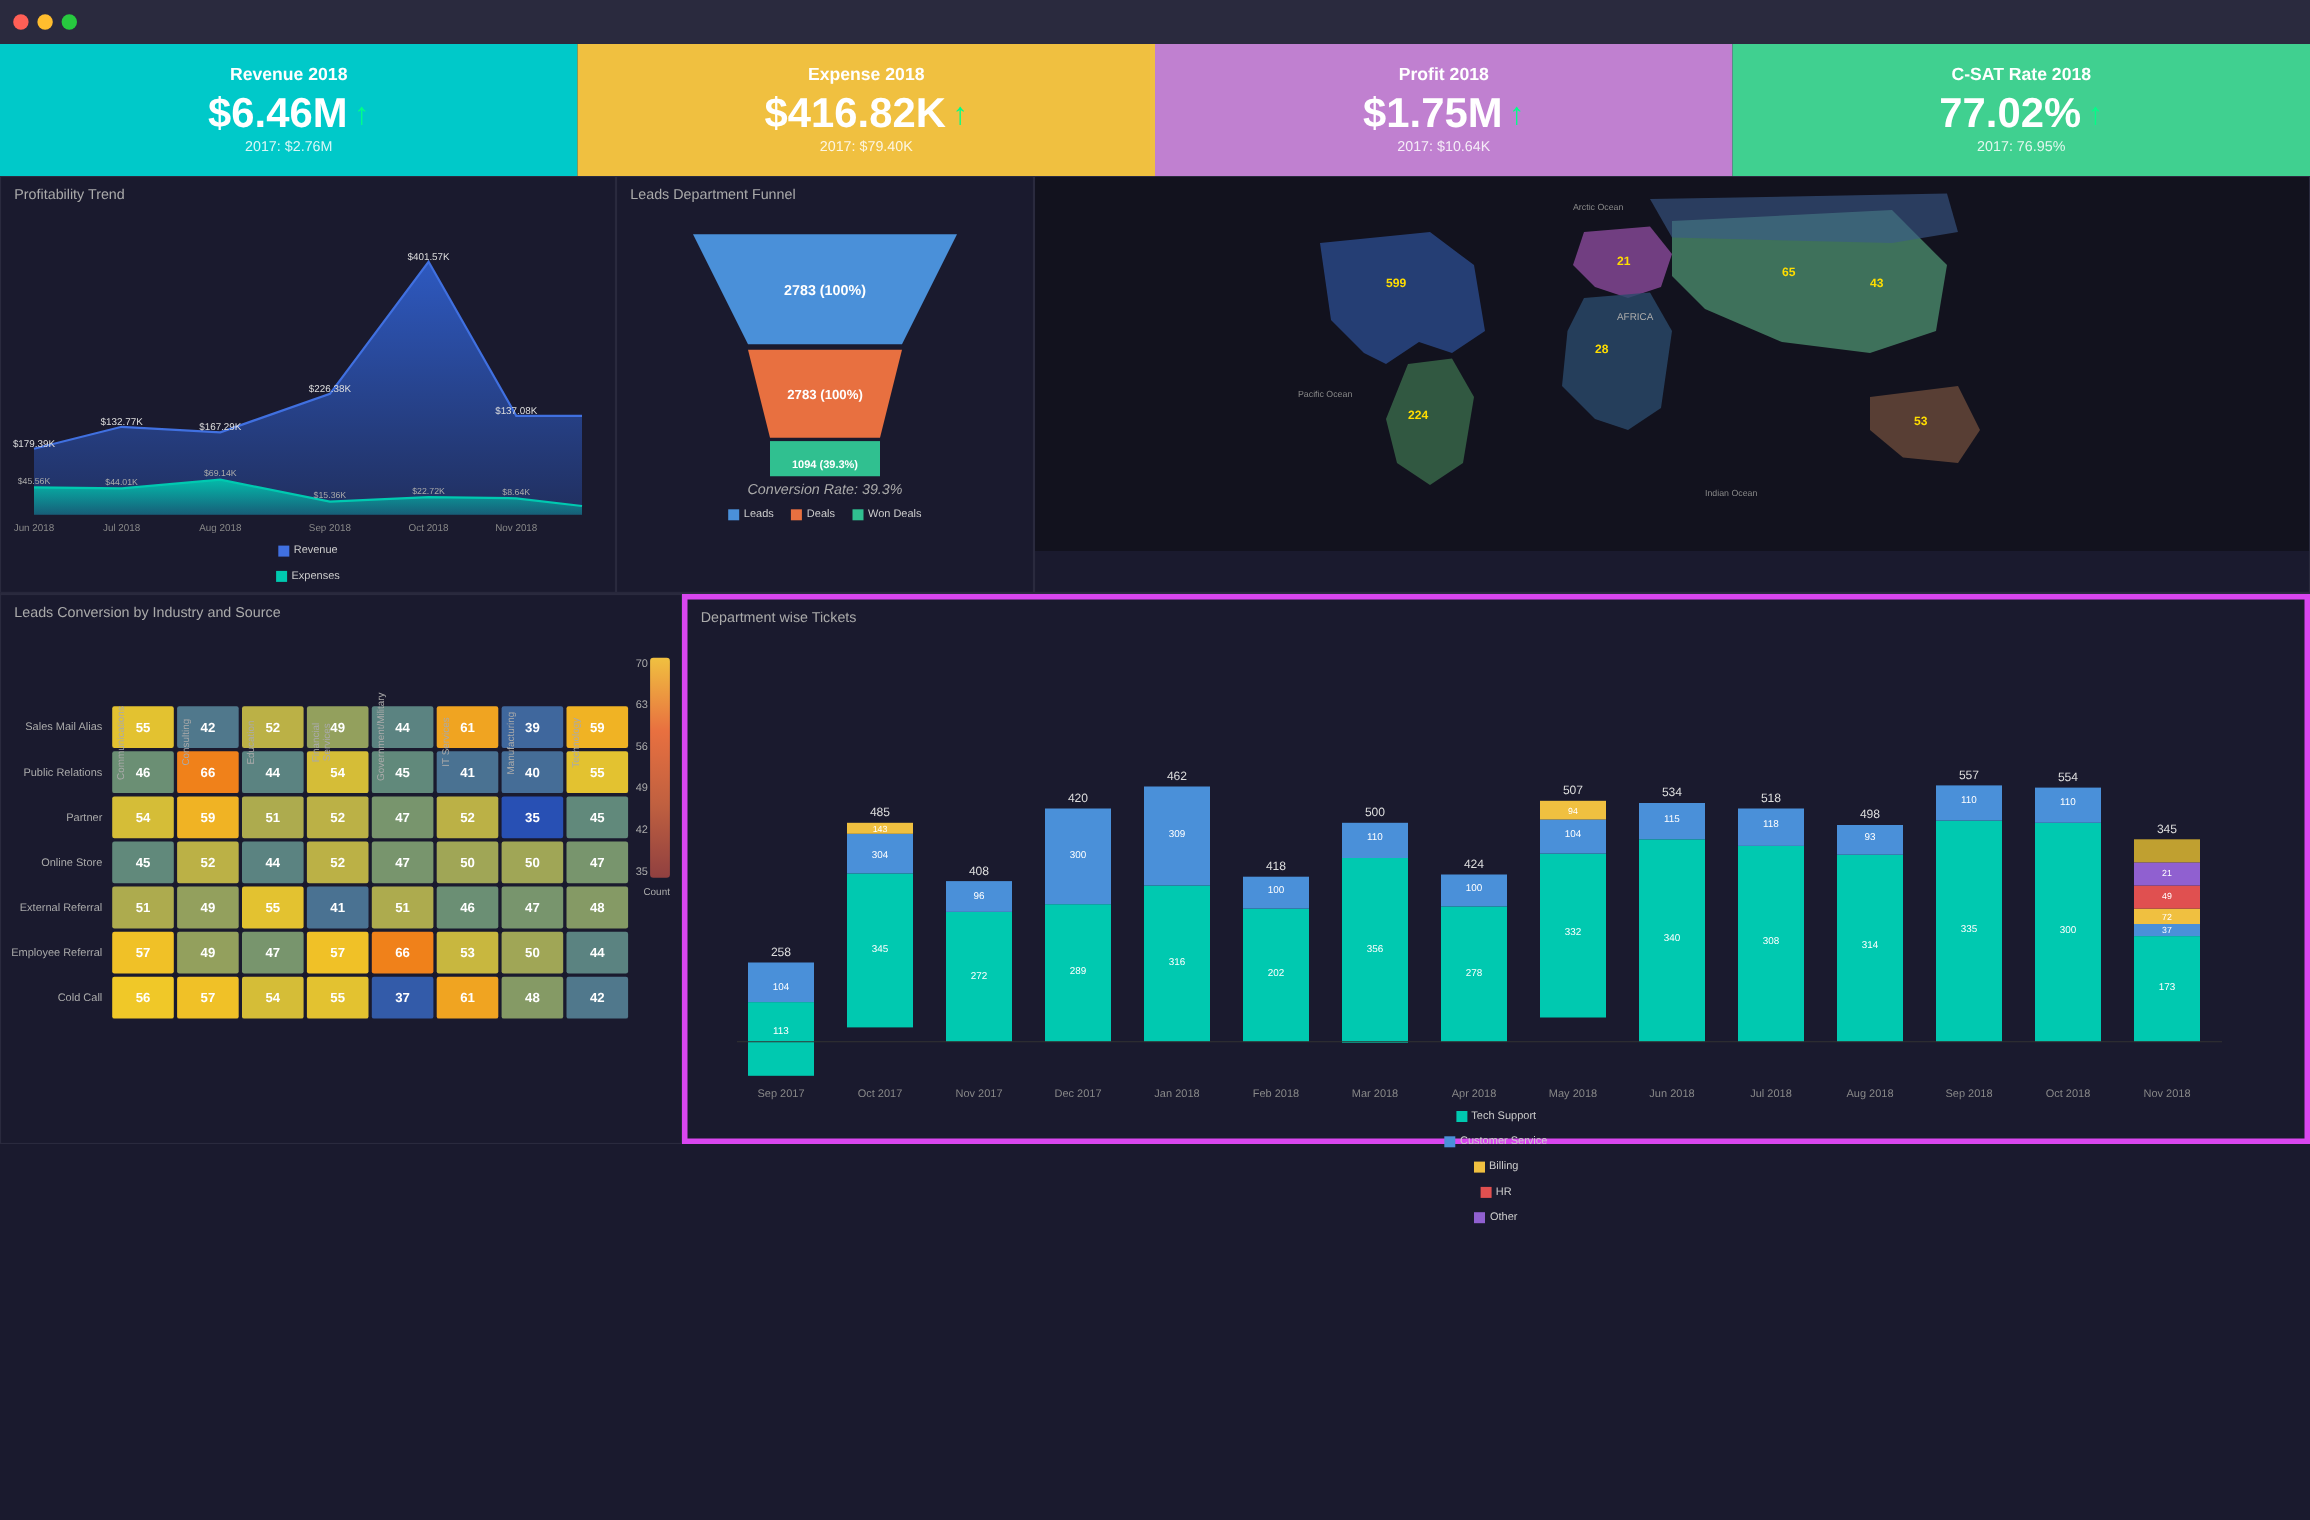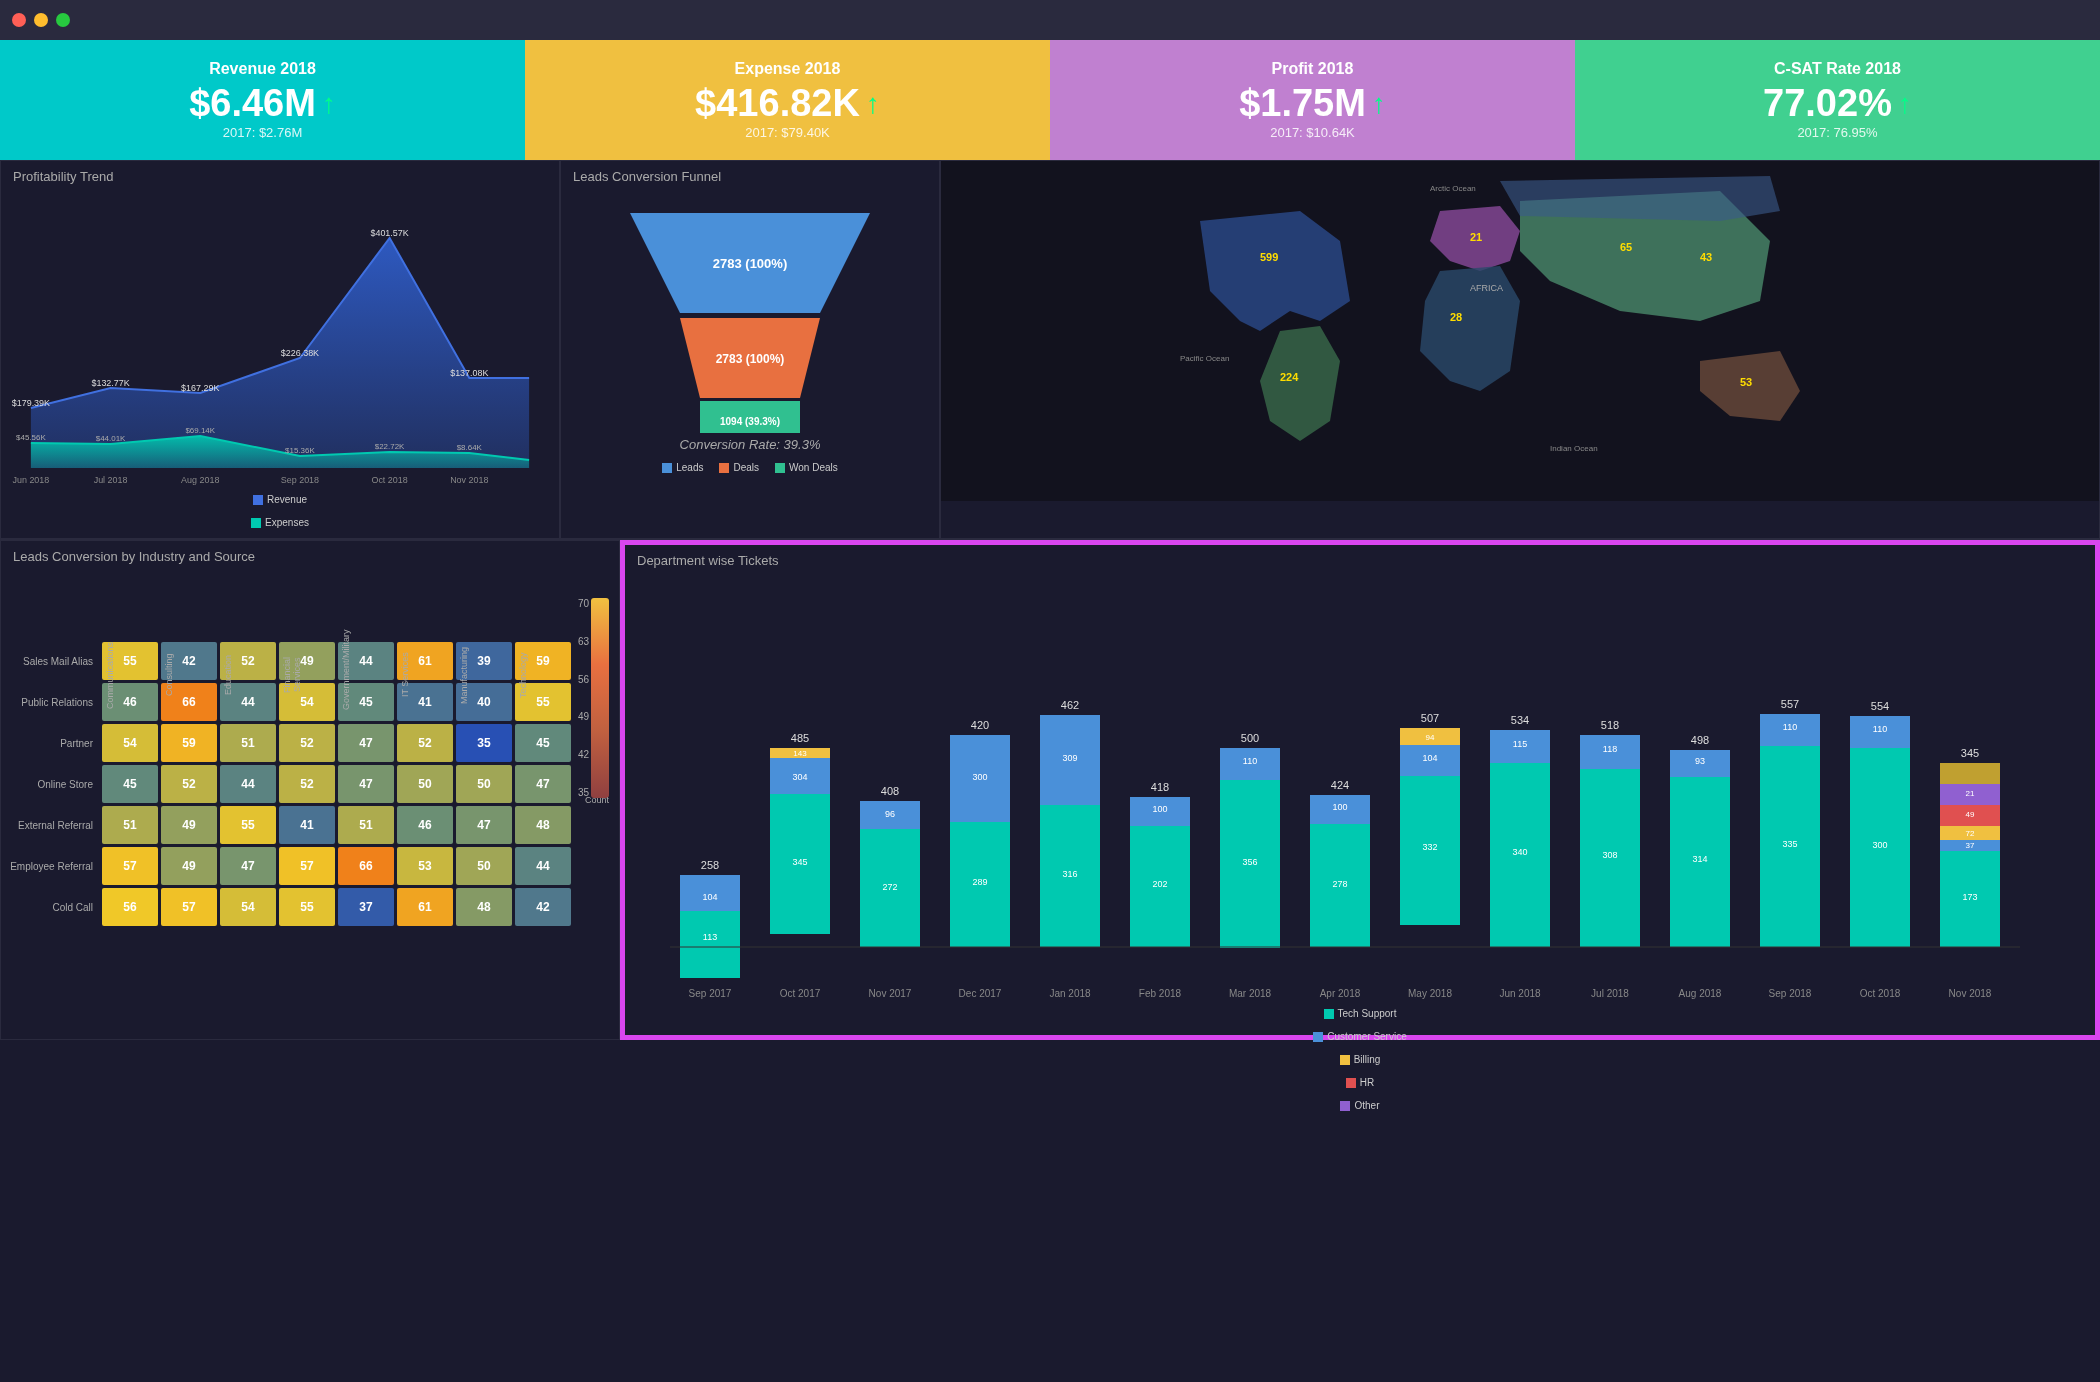--- a/index.html
+++ b/index.html
@@ -327,21 +327,21 @@
         <span>Revenue</span>
       </div>
       <div class="legend-item">
         <div class="legend-box" style="background:#00c9b0;"></div>
         <span>Expenses</span>
       </div>
     </div>
   </div>
 
   <div class="chart-panel funnel-panel">
-    <div class="chart-panel-title">Leads Conversion Funnel</div>
+    <div class="chart-panel-title">Leads Department Funnel</div>
     <div class="funnel-container">
       <svg width="260" height="230">
 
         <polygon points="10,10 250,10 200,110 60,110" fill="#4a90d9"></polygon>
         <text x="130" y="65" fill="white" font-size="13" font-weight="bold" text-anchor="middle">2783 (100%)</text>
 
         <polygon points="60,115 200,115 180,195 80,195" fill="#e87040"></polygon>
         <text x="130" y="160" fill="white" font-size="12" font-weight="bold" text-anchor="middle">2783 (100%)</text>
 
         <rect x="80" y="198" width="100" height="40" fill="#30c090"></rect>
@@ -498,21 +498,21 @@
 
       <div class="color-scale"></div>
       <div class="scale-labels">
         <span>70</span>
         <span>63</span>
         <span>56</span>
         <span>49</span>
         <span>42</span>
         <span>35</span>
       </div>
-      <div style="position:absolute;right:10px;top:227px;font-size:9px;color:#aaa;">Count</div>
+      <div style="position:absolute;right:10px;top:238px;font-size:9px;color:#aaa;">Count</div>
     </div>
   </div>
 
   <div class="bar-panel">
     <div class="chart-panel-title">Department wise Tickets</div>
     <div class="bar-chart-container">
       <svg width="100%" height="420" viewBox="0 0 1400 420">
 
         <rect x="20" y="331" width="60" height="67" fill="#00c9b0"></rect>
         <rect x="20" y="295" width="60" height="36" fill="#4a90d9"></rect>

